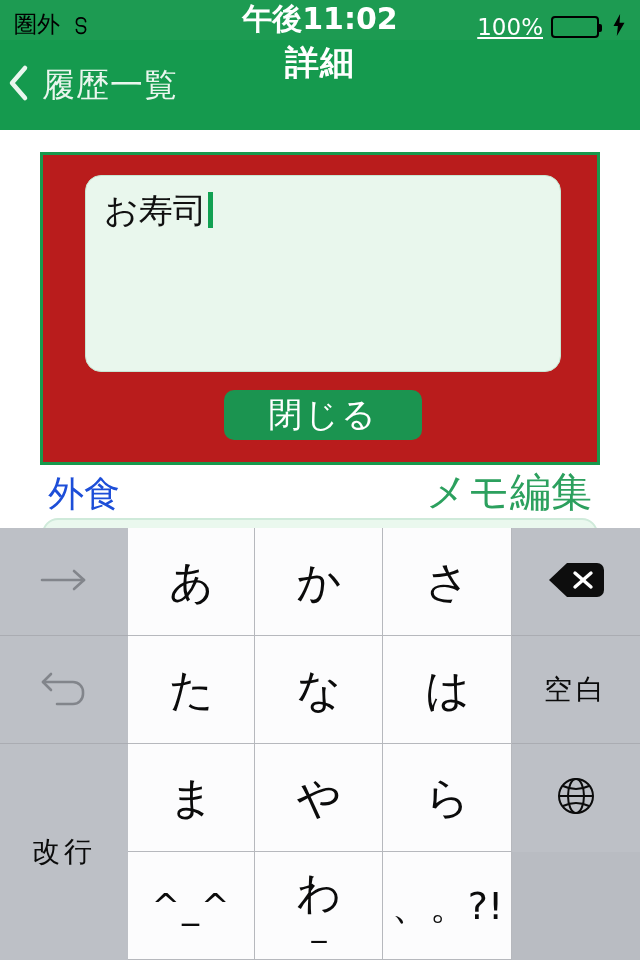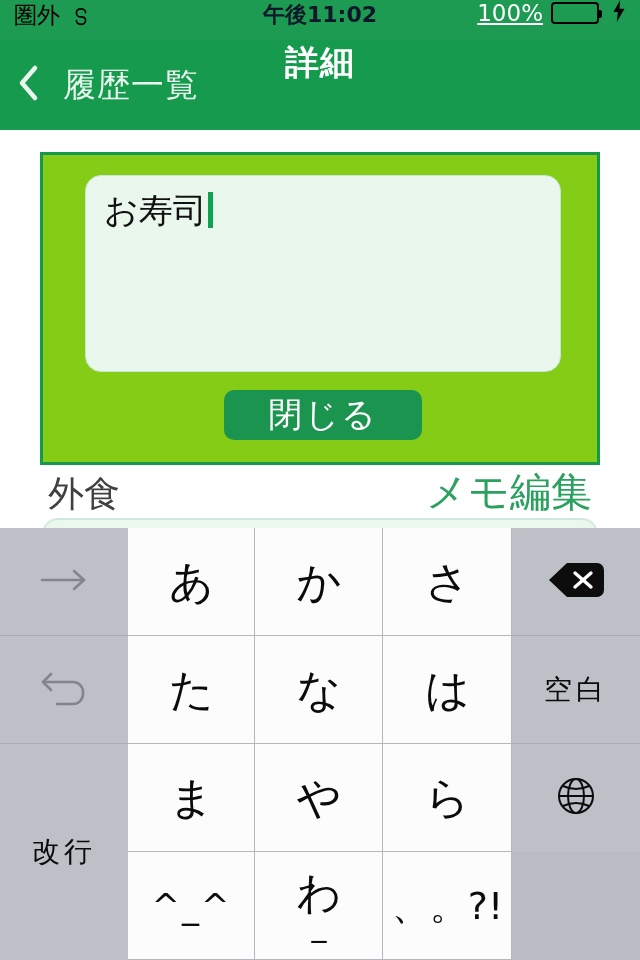--- a/index.html
+++ b/index.html
@@ -14,32 +14,32 @@
     width: 640px; height: 960px;
     background: #ffffff;
     overflow: hidden;
   }
 
   
   .statusbar {
     position: absolute; top: 0; left: 0;
     width: 640px; height: 40px;
     background: #1d9b52;
-    display: flex; align-items: flex-start;
+    display: flex; align-items: flex-end;
     padding: 0 14px;
   }
   .sb-left { display: flex; align-items: center; gap: 10px; flex: 1 1 0; }
   .sb-center { flex: 0 0 auto; display: flex; justify-content: center; }
   .sb-right { display: flex; align-items: center; gap: 8px; flex: 1 1 0; justify-content: flex-end; }
   .sb-text {
     color: #000; font-size: 23px; letter-spacing: 0px;
     font-family: "DejaVu Sans", "Liberation Sans", sans-serif;
   }
   .sb-time {
-    color: #0f172a; font-size: 22px; font-weight: bold;
+    color: #ffffff; font-size: 30px; font-weight: bold;
     font-family: "DejaVu Sans", "Liberation Sans", sans-serif;
   }
   .sb-pct { color: #ffffff; font-size: 23px;
     font-family: "DejaVu Sans", "Liberation Sans", sans-serif; text-decoration: underline; }
   .spiral-icon { width: 22px; height: 22px; display: block; }
   .battery {
     position: relative; width: 48px; height: 22px;
     border: 2px solid #000; border-radius: 4px; padding: 2px;
   }
   .battery::after {
@@ -50,22 +50,22 @@
   .bolt { width: 14px; height: 22px; margin-left: 5px; }
 
   
   .navbar {
     position: absolute; top: 40px; left: 0;
     width: 640px; height: 90px;
     background: #159a4e;
     display: flex; align-items: center;
   }
   .nav-back {
-    display: flex; align-items: center; gap: 23px;
-    padding-left: 18px; cursor: pointer;
+    display: flex; align-items: center; gap: 12px;
+    padding-left: 8px; cursor: pointer;
   }
   .chev { width: 22px; height: 38px; flex: 0 0 auto; }
   .nav-back-label {
     color: #eaf6ee; font-size: 33px; letter-spacing: 1px;
     font-family: "DejaVu Sans", "Liberation Sans", sans-serif;
   }
   .nav-title {
     position: absolute; left: 0; right: 0; top: 0; bottom: 0;
     display: flex; align-items: flex-start; justify-content: center;
     pointer-events: none;
@@ -79,38 +79,38 @@
   .page-body {
     position: absolute; top: 130px; left: 0; width: 640px; height: 398px;
     background: #ffffff;
   }
   .row-labels {
     position: absolute; top: 335px; left: 0; width: 640px;
     display: flex; align-items: baseline; justify-content: space-between;
     padding: 0 48px;
   }
   .label-category {
-    color: #404040; font-size: 36px;
+    color: #1d4ed8; font-size: 36px;
     font-family: "DejaVu Sans", "Liberation Sans", sans-serif;
   }
   .label-memo-edit {
     color: #2ca05e; font-size: 41px;
     font-family: "DejaVu Sans", "Liberation Sans", sans-serif;
   }
   .memo-box {
     position: absolute; top: 388px; left: 42px;
     width: 556px; height: 120px;
     background: #eaf8ee; border: 2px solid #cfeada; border-radius: 16px;
   }
 
   
   .modal {
     position: absolute; left: 40px; top: 152px;
     width: 560px; height: 313px;
-    background: #84cc16;
+    background: #b91c1c;
     border: 3px solid #17994d;
   }
   .modal-textarea {
     position: absolute; left: 42px; top: 20px;
     width: 476px; height: 197px;
     background: #e9f7ed;
     border: 1px solid #c7e6d2;
     border-radius: 16px;
     padding: 16px 18px;
     display: flex; align-items: flex-start;

